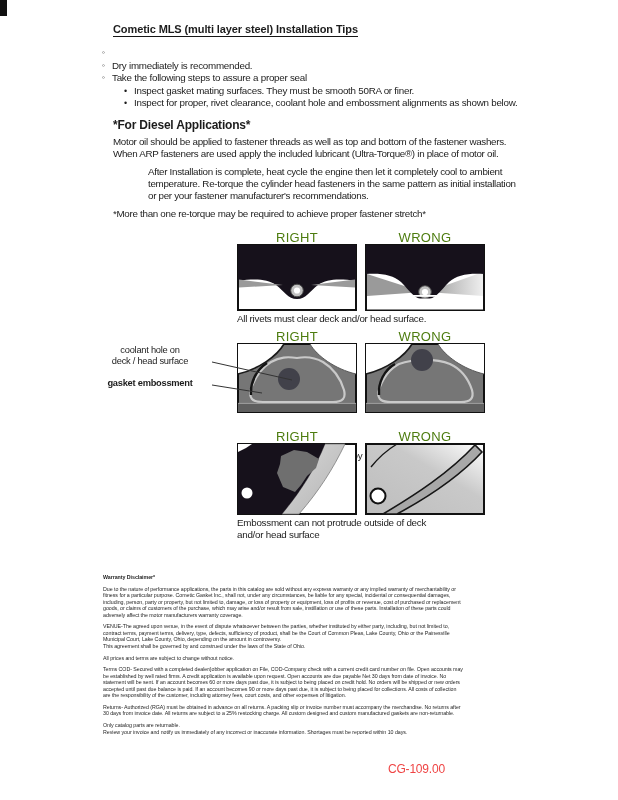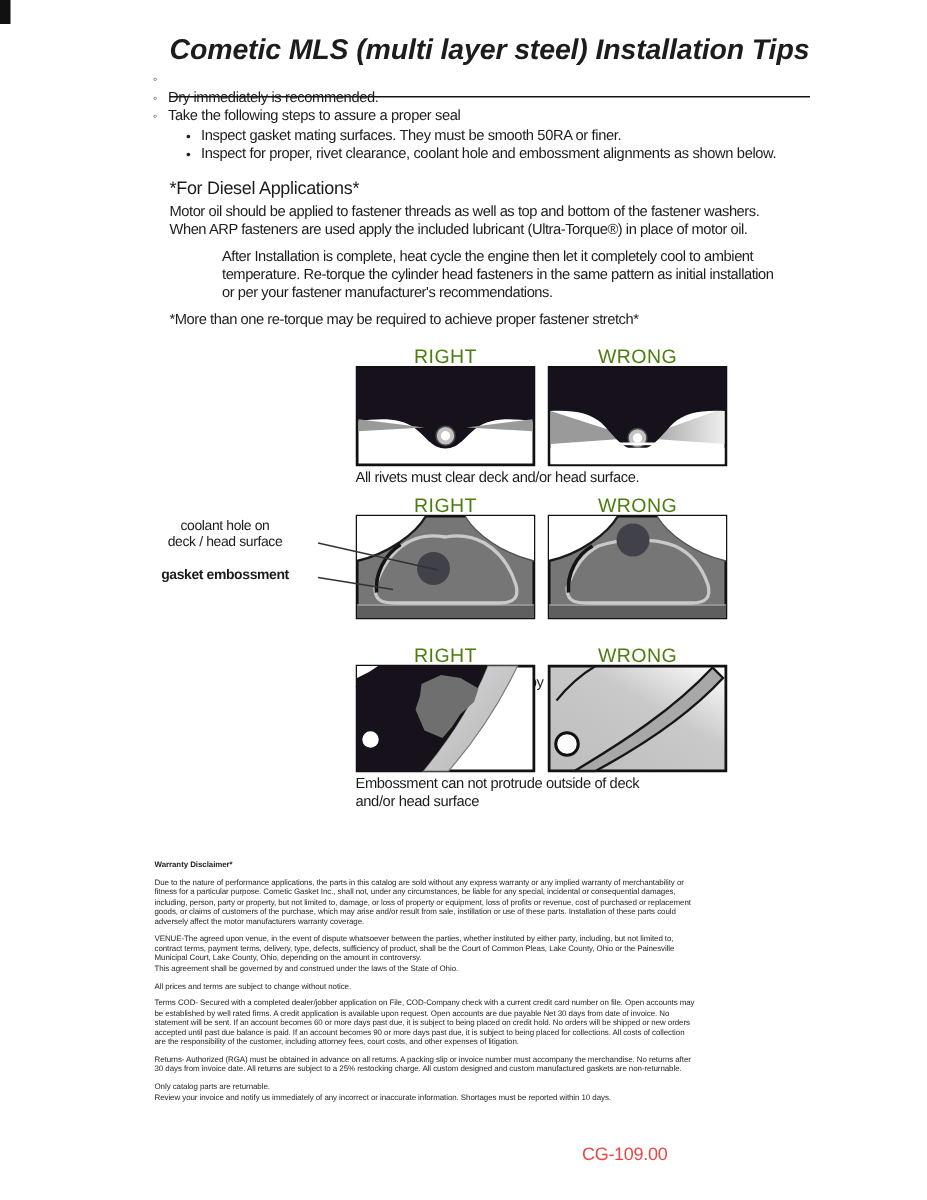--- a/index.html
+++ b/index.html
@@ -4,30 +4,30 @@
 <style>
   html,body{margin:0;padding:0;}
   body{
     width:618px;height:800px;background:#ffffff;position:relative;overflow:hidden;
     font-family:"Liberation Sans", sans-serif;color:#1c1c1c;
     -webkit-font-smoothing:antialiased;
   }
   .abs{position:absolute;}
   .corner-mark{left:0;top:0;width:7px;height:16px;background:#111;}
   .title{
-    left:113px;top:23px;font-size:19px;font-weight:bold;letter-spacing:-0.1px;
-    border-bottom:1.6px solid #141414;padding-bottom:19px;display:inline-block;white-space:nowrap;font-style:italic;
+    left:113px;top:23px;font-size:11px;font-weight:bold;letter-spacing:-0.1px;
+    border-bottom:1.6px solid #141414;padding-bottom:1px;display:inline-block;white-space:nowrap;
   }
   .bullets{left:102px;top:47px;width:470px;font-size:9.8px;letter-spacing:-0.25px;}
   .bullet-row{display:flex;align-items:flex-start;line-height:12.5px;}
   .bullet-row.lvl2{padding-left:22px;}
   .marker{width:10px;flex:0 0 10px;text-align:left;}
   .bullet-row.lvl1 .marker{font-size:8px;line-height:12.5px;}
   .bullet-row.lvl2 .marker{font-size:9px;line-height:12.5px;}
-  .heading{left:113px;top:118px;font-size:12px;font-weight:normal;letter-spacing:-0.2px;}
+  .heading{left:113px;top:118px;font-size:12px;font-weight:bold;letter-spacing:-0.2px;}
   .para{left:113px;width:460px;font-size:9.8px;line-height:12.2px;letter-spacing:-0.3px;white-space:pre-line;}
   .p1{top:136px;} .p2{top:166px;margin-left:35px;} .note{top:208px;}
   .dg-label{width:120px;text-align:center;font-size:13px;letter-spacing:0.3px;color:#4d7c0f;}
   .dg-caption{font-size:9.8px;letter-spacing:-0.25px;white-space:pre-line;line-height:12px;}
   .dg-box{width:120px;}
   .side-label{left:90px;width:120px;text-align:center;font-size:9.3px;line-height:10.8px;letter-spacing:-0.25px;white-space:pre-line;}
   .legal{left:103px;top:574px;width:418px;font-size:5.3px;line-height:6.4px;letter-spacing:-0.05px;color:#262626;}
   .legal .lp{white-space:pre-line;margin:0 0 5.5px 0;}
   .legal .lt{font-weight:bold;margin-bottom:5.5px;}
   .footer-code{left:388px;top:762px;font-size:12px;letter-spacing:-0.2px;color:#ef4444;}

